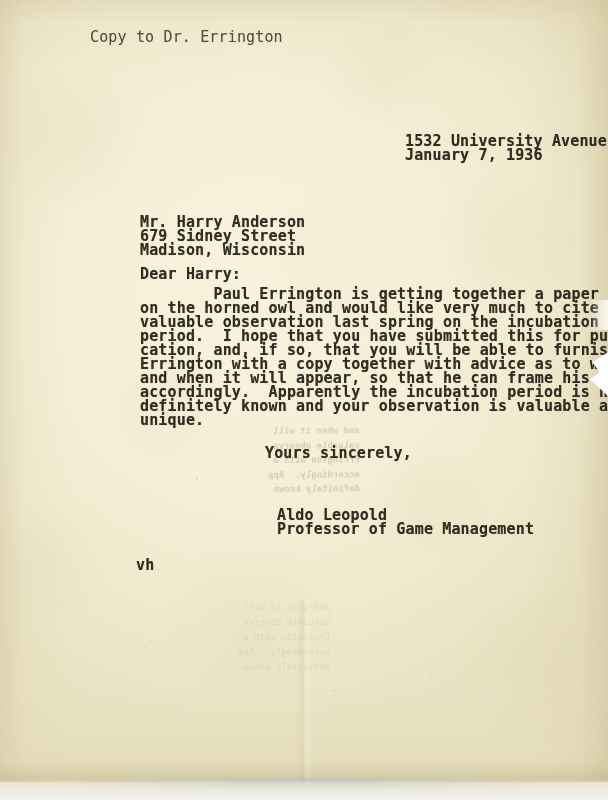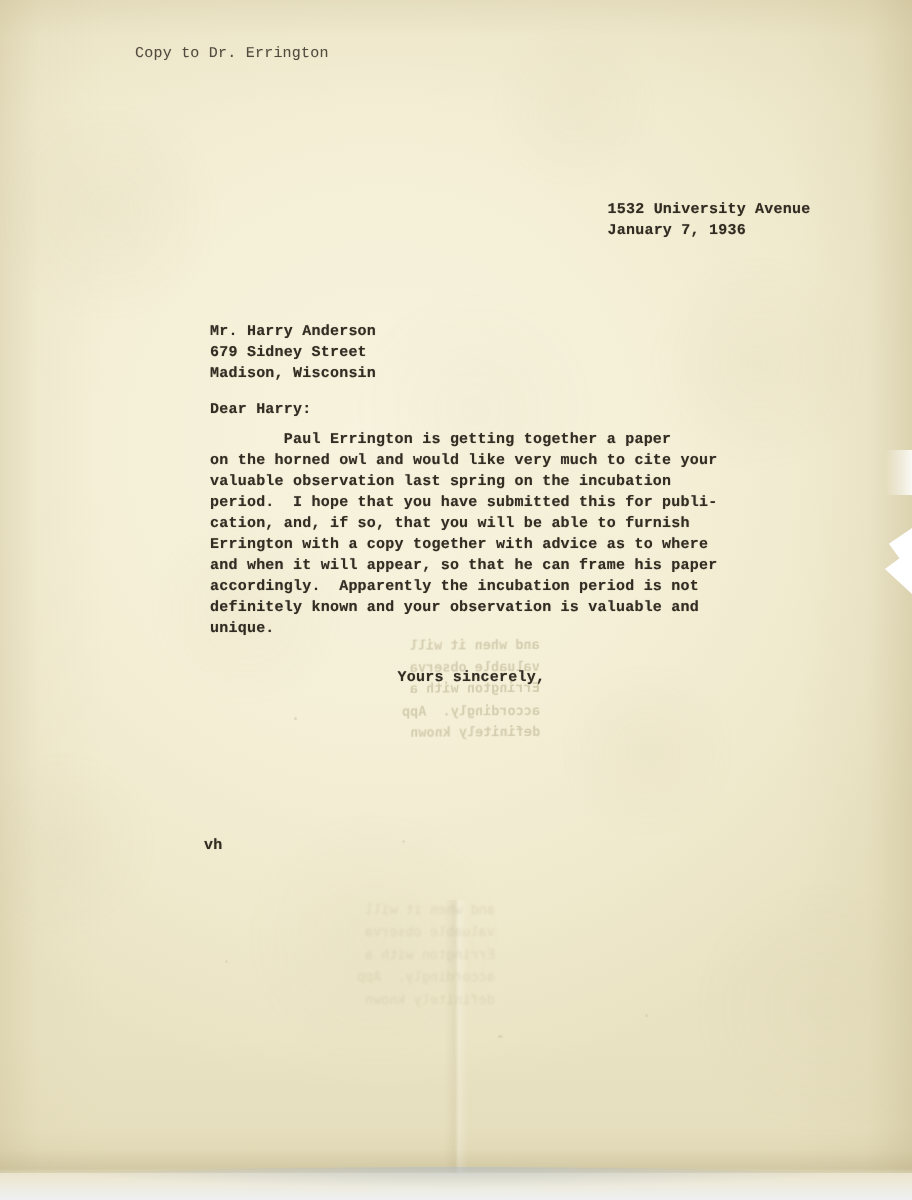--- a/index.html
+++ b/index.html
@@ -94,28 +94,27 @@
     width: 528px; height: 14px;
     border-radius: 50%;
     background: radial-gradient(ellipse at 50% 0%, rgba(178,190,205,0.55) 0%, rgba(178,190,205,0) 72%);
     pointer-events: none;
   }
 
   
   .typed {
     position: absolute;
     color: #262018;
-    font-size: 10px;
+    font-size: 15px;
     line-height: 14px;
     letter-spacing: 0.15px;
     white-space: pre;
     font-weight: 700;
     text-shadow: 0 0 0.7px rgba(40,32,22,0.45);
     opacity: 0.94;
-    font-family: Liberation Mono, monospace;
   }
   .typed.light {
     font-weight: 400;
     color: #3a3228;
     opacity: 0.86;
     text-shadow: 0 0 0.6px rgba(60,50,38,0.30);
   }
 
   #copy-note      { left: 90px;  top: 30px; }
   #return-address { left: 405px; top: 102px; margin-top: 32px; }
@@ -206,20 +205,22 @@
 period.  I hope that you have submitted this for publi-
 cation, and, if so, that you will be able to furnish
 Errington with a copy together with advice as to where
 and when it will appear, so that he can frame his paper
 accordingly.  Apparently the incubation period is not
 definitely known and your observation is valuable and
 unique.</div>
 
   <div class="typed" id="closing">Yours sincerely,</div>
 
+  <div class="typed" id="signature">Aldo Leopold
+Professor of Game Management</div>
 
   <div class="typed" id="typist">vh</div>
 
   <div class="edge-tear2"></div>
   <div class="edge-tear"></div>
 
   <div class="bottom-edge"></div>
   <div class="bottom-shadow"></div>
 
 </div>

